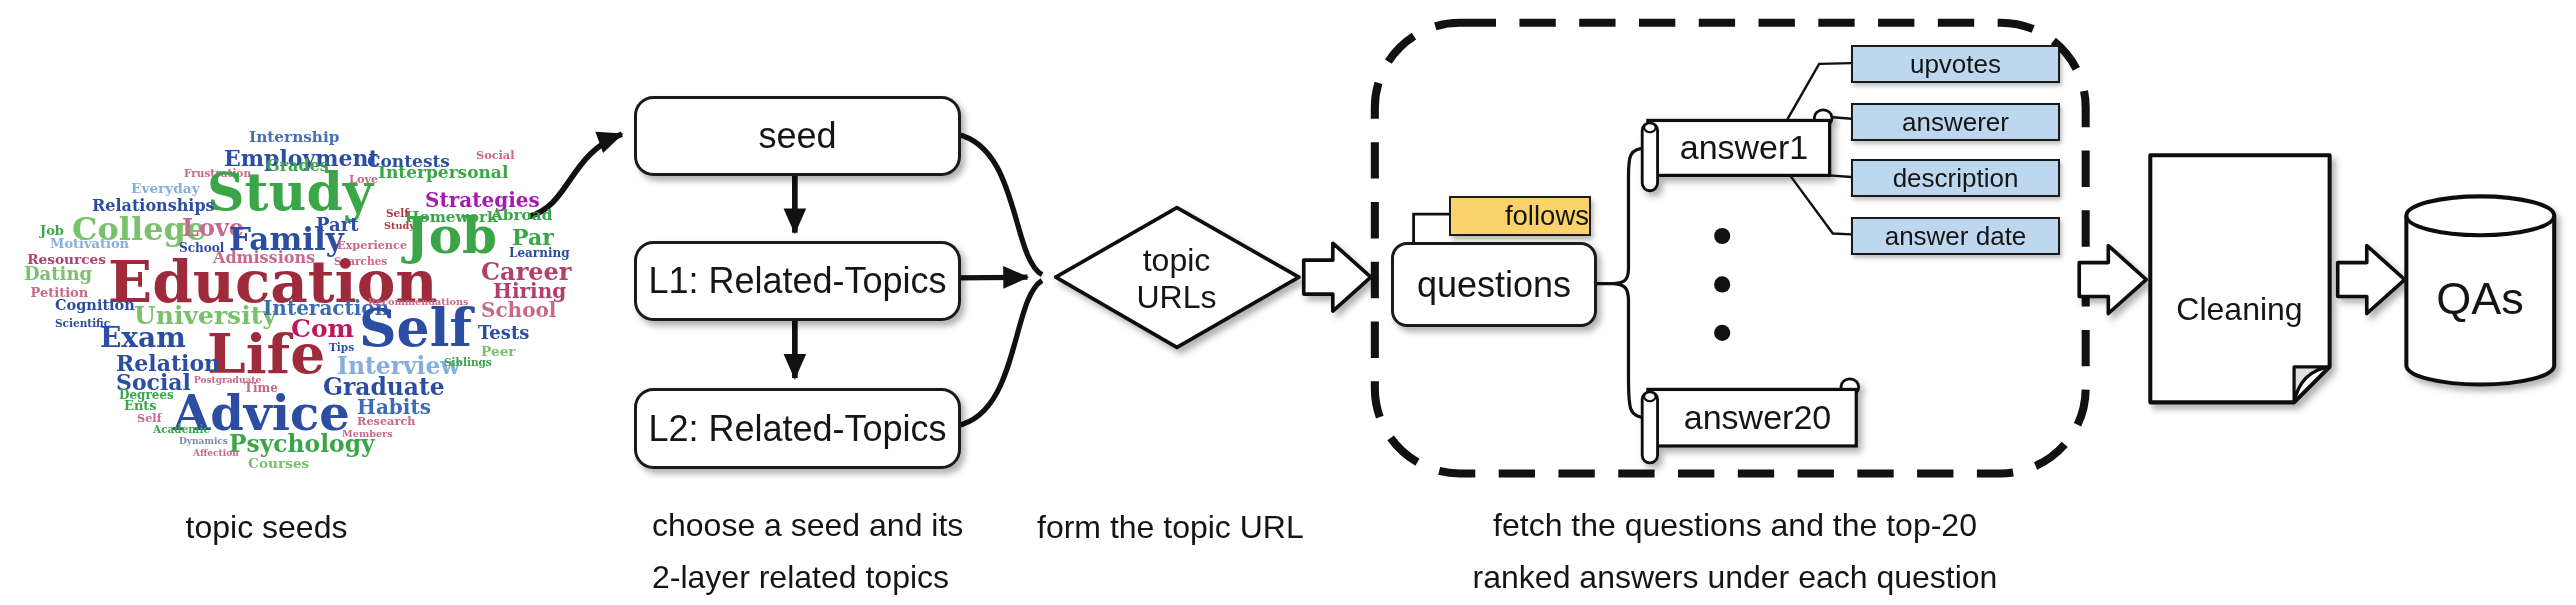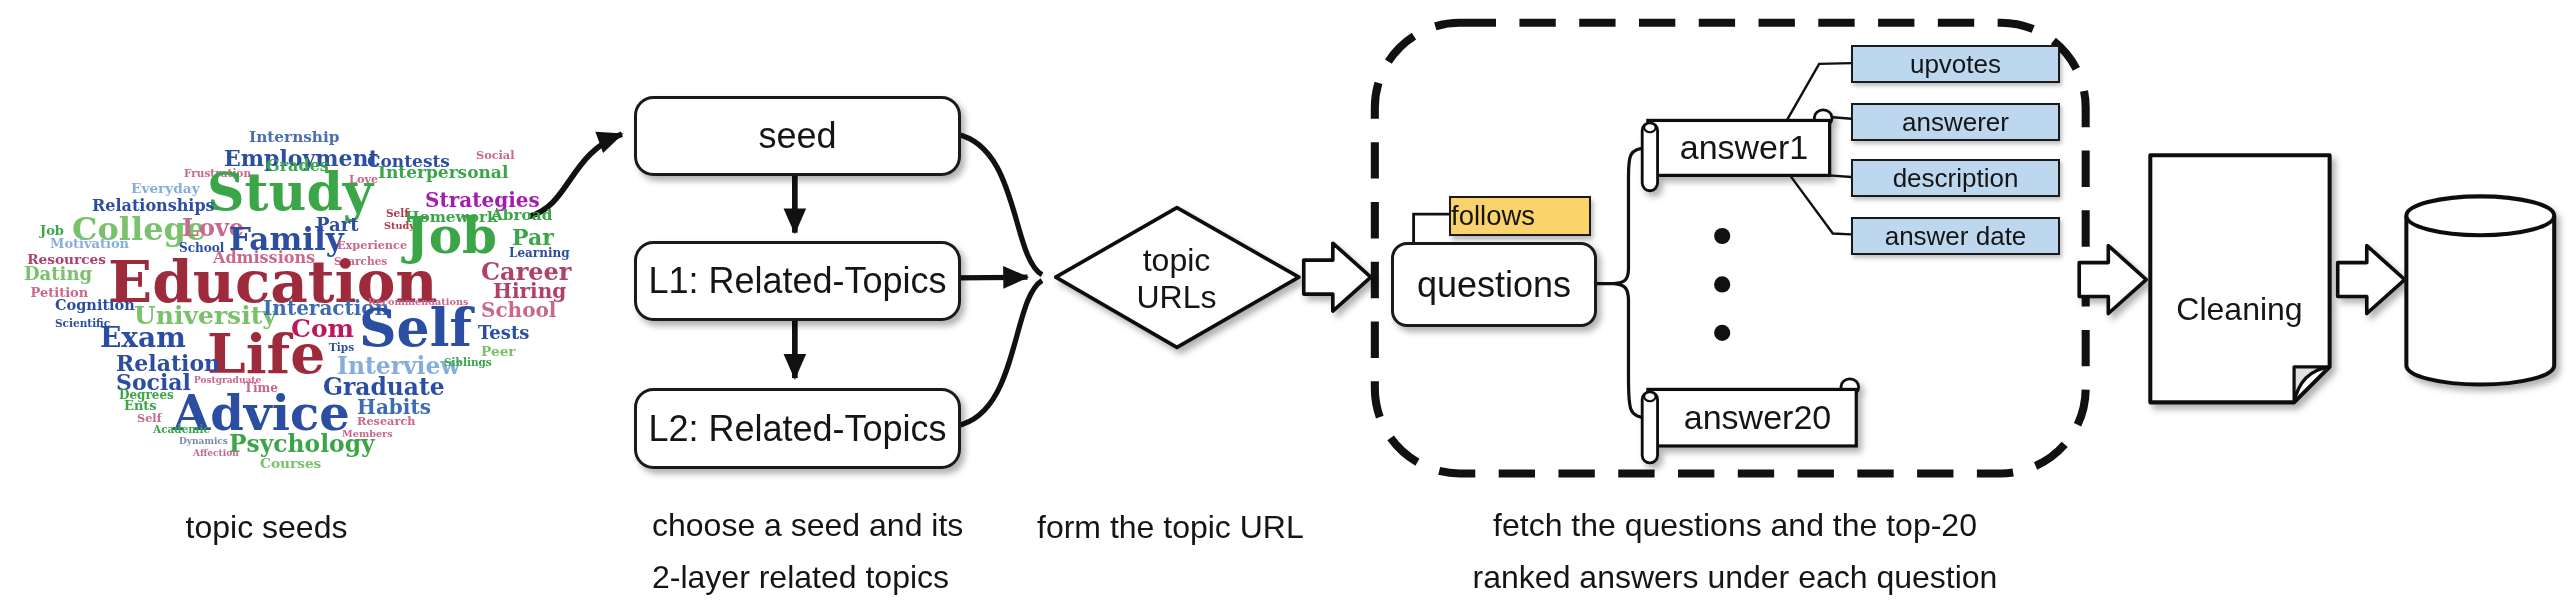--- a/index.html
+++ b/index.html
@@ -4,21 +4,21 @@
 <style>
   html,body{margin:0;padding:0;background:#fff;}
   .canvas{position:relative;width:2576px;height:606px;background:#fff;overflow:hidden;
           font-family:"Liberation Sans",sans-serif;color:#151515;}
   .canvas svg{position:absolute;left:0;top:0;}
   .box{position:absolute;background:#fff;border:3.2px solid #1a1a1a;border-radius:19.4px;
        display:flex;align-items:center;justify-content:center;font-size:36px;
        box-shadow:4px 4.8px 6.5px rgba(0,0,0,.30);}
   .qbox{border-radius:16px;}
   .follows{position:absolute;background:var(--follows_bg,#FAD46B);border:2.4px solid #1a1a1a;
-       display:flex;align-items:center;justify-content:flex-start;font-size:27.5px;
+       display:flex;align-items:center;justify-content:flex-end;font-size:27.5px;
        box-shadow:3.2px 4px 4.8px rgba(0,0,0,.28);}
   .attr{position:absolute;background:var(--attr_bg,#BDD7EE);border:2.4px solid #1a1a1a;
        display:flex;align-items:center;justify-content:center;font-size:26px;
        box-shadow:2.4px 3.2px 4px rgba(0,0,0,.25);}
   .shape-label{position:absolute;display:flex;align-items:center;justify-content:center;
        text-align:center;font-size:34px;}
   .caption{position:absolute;font-size:32px;line-height:52px;color:#151515;white-space:nowrap;}
   .caption.center{text-align:center;}
   .wordcloud{position:absolute;left:24px;top:61px;width:549px;height:420px;}
   .wcw{position:absolute;line-height:1;font-weight:bold;white-space:nowrap;
@@ -156,21 +156,21 @@
       <span class="wcw" style="left: 149px; top: 328px; font-size: 48px; color: rgb(43, 78, 162);">Advice</span>
       <span class="wcw" style="left: 333px; top: 336px; font-size: 20px; color: rgb(60, 108, 180);">Habits</span>
       <span class="wcw" style="left: 100px; top: 338px; font-size: 13px; color: rgb(58, 166, 72);">Ents</span>
       <span class="wcw" style="left: 333px; top: 355px; font-size: 11.3px; color: rgb(201, 104, 140);">Research</span>
       <span class="wcw" style="left: 113px; top: 352px; font-size: 11.3px; color: rgb(201, 104, 140);">Self</span>
       <span class="wcw" style="left: 318px; top: 368px; font-size: 9.7px; color: rgb(201, 104, 140);">Members</span>
       <span class="wcw" style="left: 129px; top: 363px; font-size: 10.5px; color: rgb(58, 166, 72);">Academic</span>
       <span class="wcw" style="left: 205px; top: 372px; font-size: 23.4px; color: rgb(58, 166, 72);">Psychology</span>
       <span class="wcw" style="left: 155px; top: 376px; font-size: 9px; color: rgb(122, 139, 168);">Dynamics</span>
       <span class="wcw" style="left: 169px; top: 388px; font-size: 9px; color: rgb(201, 104, 140);">Affection</span>
-      <span class="wcw" style="left: 236px; top: 396px; font-size: 13.7px; color: rgb(121, 193, 107);">Courses</span>
+      <span class="wcw" style="left: 224px; top: 396px; font-size: 13.7px; color: rgb(121, 193, 107);">Courses</span>
     </div>
 
   <div class="box" style="left:634px;top:96px;width:321px;height:74px;">
     <span>seed</span>
   </div>
   <div class="box" style="left:634px;top:241px;width:321px;height:74px;">
     <span>L1: Related-Topics</span>
   </div>
   <div class="box" style="left:634px;top:388px;width:321px;height:75px;">
     <span>L2: Related-Topics</span>
@@ -199,20 +199,21 @@
   </div>
   <div class="attr" style="left:1851px;top:159px;width:205px;height:34px;">
     <span>description</span>
   </div>
   <div class="attr" style="left:1851px;top:217px;width:205px;height:34px;">
     <span>answer date</span>
   </div>
 
   <div class="shape-label" style="left:2150px;top:288px;width:179px;height:42px;font-size:32px;">Cleaning</div>
 
+  <div class="shape-label" style="left:2407px;top:273px;width:146px;height:52px;font-size:45px;">QAs</div>
 
   <div class="caption center" style="left:105px;top:501px;width:323px;">topic seeds</div>
   <div class="caption" style="left:652px;top:499px;">
     <div>choose a seed and its</div>
     <div>2-layer related topics</div>
   </div>
   <div class="caption" style="left:1037px;top:501px;">form the topic URL</div>
   <div class="caption center" style="left:1436px;top:499px;width:598px;">
     <div>fetch the questions and the top-20</div>
     <div>ranked answers under each question</div>

